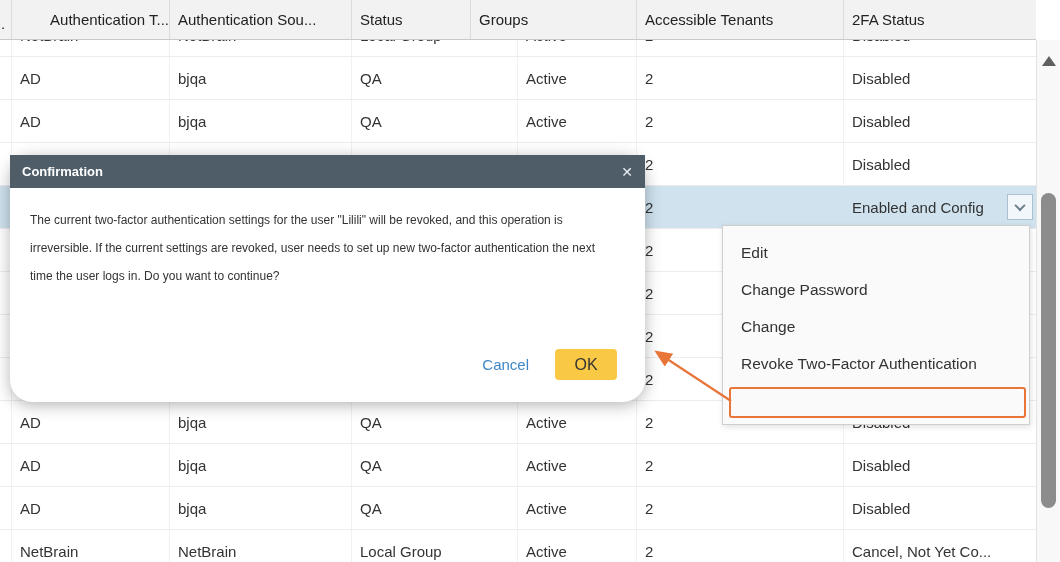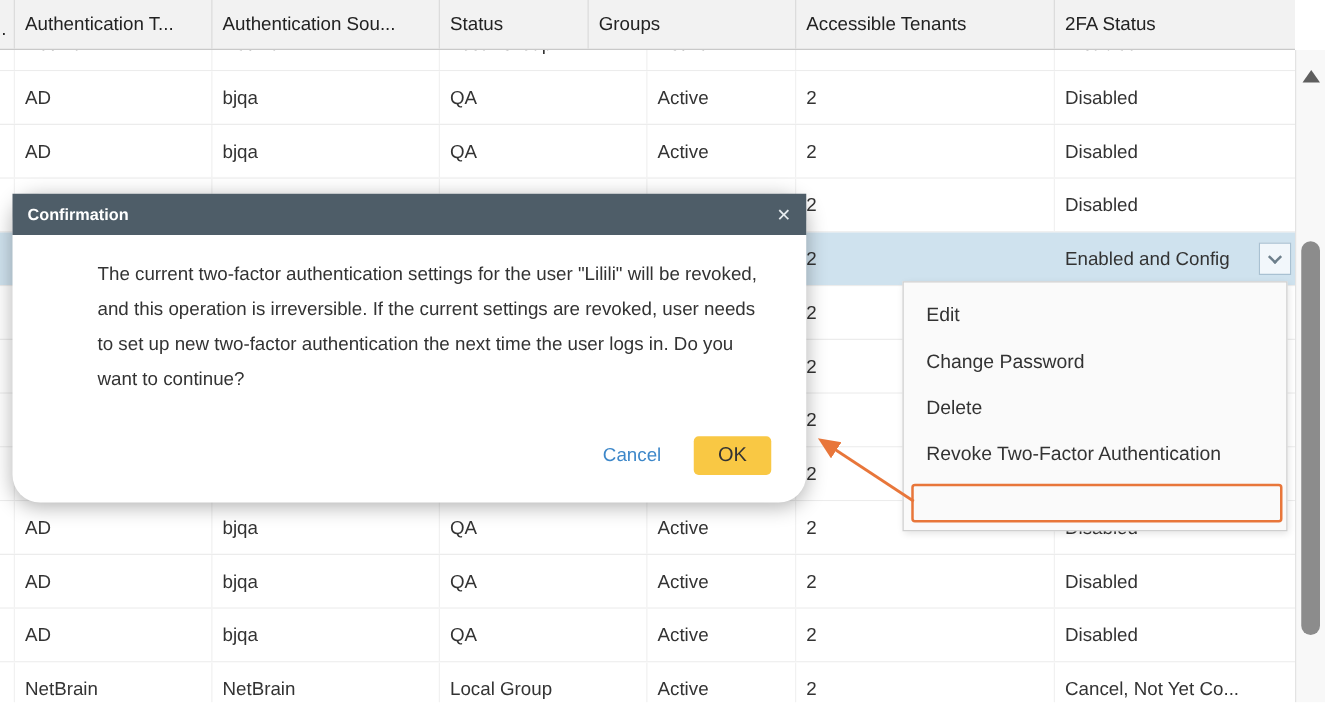--- a/index.html
+++ b/index.html
@@ -40,21 +40,21 @@
   .scroll-thumb { position:absolute; top:153px; left:4px; width:15px; height:315px;
                   background:#8c8c8c; border-radius:8px; }
 
   
   .dialog { position:absolute; left:10px; top:155px; width:635px; height:247px; background:#fff;
             box-shadow:0 3px 16px rgba(0,0,0,.30); z-index:30;border-radius:22px; }
   .dialog-header { height:33px; background:#4e5d68; display:flex; align-items:center;
                    padding:0 12px; }
   .dialog-title { color:#fff; font-size:13px; font-weight:700; flex:1; }
   .dialog-close { color:#e8edf0; font-size:14px; cursor:pointer; line-height:1; }
-  .dialog-body { padding:18px 26px 0 20px; font-size:15px; line-height:28px; color:#333;margin-left:48px; }
+  .dialog-body { padding:18px 26px 0 20px; font-size:12px; line-height:28px; color:#333; }
   .dialog-footer { position:absolute; right:28px; bottom:22px; display:flex; align-items:center; gap:26px; }
   .btn-cancel { font-size:15px; color:#3d87c9; background:none; border:none; cursor:pointer;
                 font-family:inherit; }
   .btn-ok { width:62px; height:31px; background:#f9c844; border:none; border-radius:4px;
             font-size:16px; color:#333; cursor:pointer; font-family:inherit; }
 
   
   .menu { position:absolute; left:722px; top:225px; width:308px; height:200px; background:#fafafa;
           border:1px solid #cfcfcf; box-shadow:1px 2px 6px rgba(0,0,0,.12); z-index:20; padding-top:8px; }
   .menu-item { height:37px; line-height:37px; padding-left:18px; font-size:15.5px; color:#333;
@@ -67,21 +67,21 @@
 </style>
 </head>
 <body>
 
 <div class="app">
 
   <div class="thead">
       <div class="th col0" style="width: 12px;">
         <span>.</span>
       </div>
-      <div class="th" style="width: 158px;">
+      <div class="th" style="width: 158px; justify-content: flex-end;">
         <span>Authentication T...</span>
       </div>
       <div class="th" style="width: 182px;">
         <span>Authentication Sou...</span>
       </div>
       <div class="th" style="width: 119px;">
         <span>Status</span>
       </div>
       <div class="th" style="width: 166px;">
         <span>Groups</span>
@@ -412,21 +412,21 @@
     <div class="dialog-body">The current two-factor authentication settings for the user "Lilili" will be revoked, and this operation is irreversible. If the current settings are revoked, user needs to set up new two-factor authentication the next time the user logs in. Do you want to continue?</div>
     <div class="dialog-footer">
       <button class="btn-cancel">Cancel</button>
       <button class="btn-ok">OK</button>
     </div>
   </div>
 
   <div class="menu">
     <div class="menu-item"><span>Edit</span></div>
       <div class="menu-item"><span>Change Password</span></div>
-      <div class="menu-item"><span>Delete</span></div>
+      <div class="menu-item"><span>Change</span></div>
       <div class="menu-item"><span>Revoke Two-Factor Authentication</span></div>
       <div class="highlight-box"></div>
   </div>
 
   <svg class="arrow-overlay" width="1060" height="562">
     <defs>
       <marker id="ah" markerWidth="9" markerHeight="8" refX="6" refY="3.5" orient="auto">
         <path d="M0,0 L8,3.5 L0,7 z" fill="#e8763a"></path>
       </marker>
     </defs>

